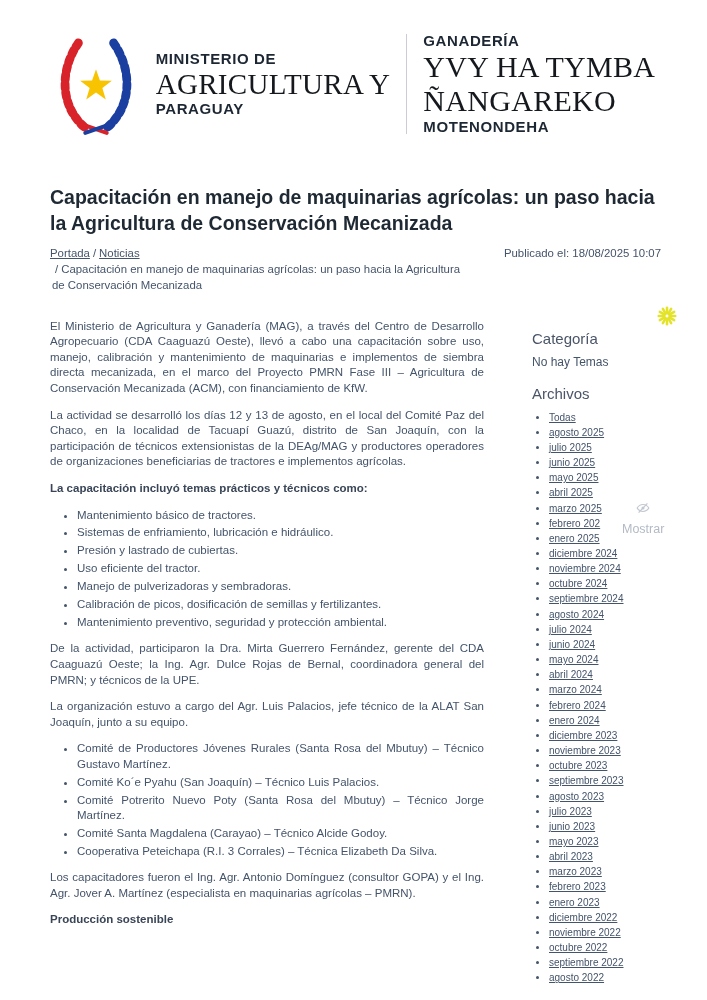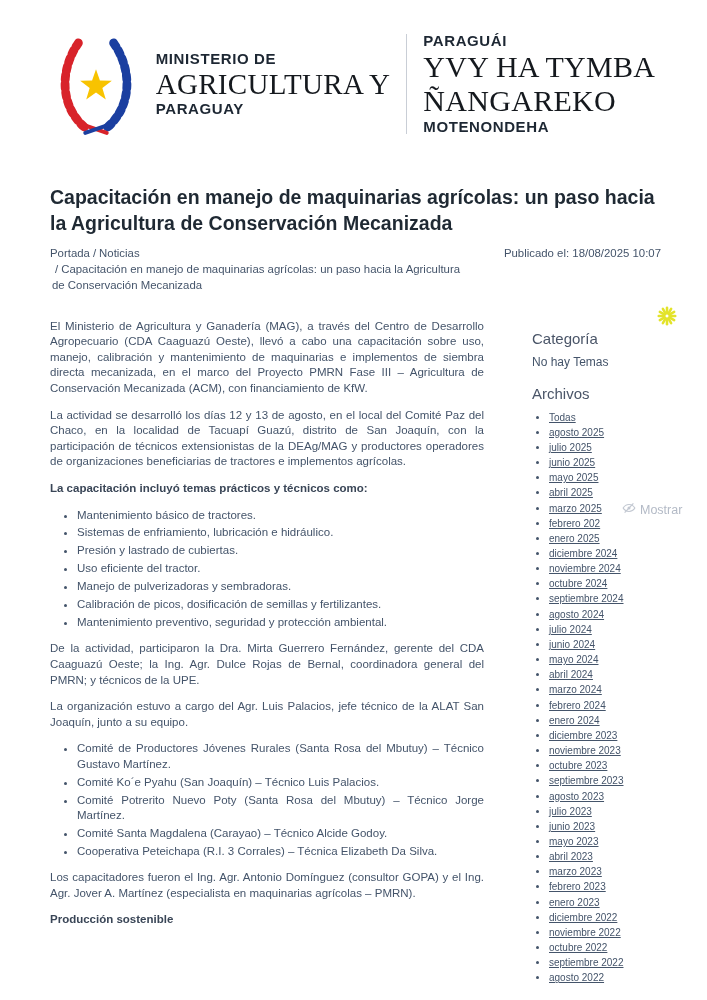--- a/index.html
+++ b/index.html
@@ -13,21 +13,21 @@
   .brand{display:flex;flex-direction:column;}
   .brand .small{font-size:15px;font-weight:bold;color:#1d2733;letter-spacing:.6px;line-height:1.2;}
   .brand .serif{font-family:"Liberation Serif",serif;font-size:29px;font-weight:normal;color:#15191e;line-height:1.12;letter-spacing:.3px;}
   .brand-right .serif{font-size:30px;}
   .vdivider{width:1px;height:100px;background:#c9ced6;}
   
   main{padding:0 46px 0 50px;}
   .title{font-size:19.5px;line-height:26px;font-weight:bold;color:#1f2933;margin:46px 0 0;max-width:612px;}
   .meta{display:flex;justify-content:space-between;align-items:flex-start;margin-top:9px;}
   .breadcrumb{font-size:11.4px;line-height:16.2px;max-width:414px;}
-  .breadcrumb a{color:#44546A;cursor:pointer;}
+  .breadcrumb a{color:#44546A;text-decoration:underline;cursor:pointer;}
   .breadcrumb .sep{padding:0 3px;}
   .breadcrumb .row2{padding-left:2px;}
   .published{font-size:11.4px;color:#44546A;white-space:nowrap;padding-top:2px;}
   
   .columns{display:flex;margin-top:25px;}
   .article-col{width:434px;flex:none;}
   .article-col p{margin:0 0 11px;font-size:11.5px;line-height:15.6px;text-align:justify;}
   .bold-heading{font-weight:bold;color:#3a4657;text-align:right;}
   ul.topics{margin:1px 0 11px;padding-left:27px;list-style:disc;}
   ul.topics li{font-size:11.5px;line-height:15.4px;margin-bottom:2.5px;text-align:justify;}
@@ -35,21 +35,21 @@
   .sidebar-col{margin-left:48px;flex:1;padding-top:11px;position:relative;}
   .sidebar-heading{font-size:15px;font-weight:normal;color:#4a5568;margin:0 0 8px;}
   .sidebar-empty{font-size:12px;margin:0 0 16px;color:#44546A;}
   ul.archives{margin:4px 0 0;padding-left:17px;list-style:disc;}
   ul.archives li{font-size:10px;line-height:15.15px;}
   ul.archives a{color:#44546A;text-decoration:underline;cursor:pointer;white-space:nowrap;}
   
   .asterisk{position:absolute;left:656px;top:305px;width:22px;height:22px;cursor:pointer;}
   .translate-tip{
     position:absolute;left:620px;top:501px;display:flex;align-items:center;gap:4px;
-    color:#b3bac6;font-size:12.5px;background:rgba(255,255,255,.85);padding:0 2px;cursor:pointer;
+    color:#b3bac6;font-size:12.5px;background:rgba(255,255,255,.85);padding:0 2px;cursor:pointer;flex-direction:column;
   }
   .translate-tip svg{width:14px;height:14px;opacity:.8;}
 </style>
 </head>
 <body>
 
 <div class="page">
 
   <header>
     <div class="logo">
@@ -70,21 +70,21 @@
 
     <div class="brand brand-left">
       <div class="small">MINISTERIO DE</div>
       <div class="serif">AGRICULTURA Y</div>
       <div class="small">PARAGUAY</div>
     </div>
 
     <div class="vdivider"></div>
 
     <div class="brand brand-right">
-      <div class="small">PARAGUÁI</div>
+      <div class="small">GANADERÍA</div>
       <div class="serif">YVY HA TYMBA</div>
       <div class="serif">ÑANGAREKO</div>
       <div class="small">MOTENONDEHA</div>
     </div>
   </header>
 
   <main>
     <h1 class="title">Capacitación en manejo de maquinarias agrícolas: un paso hacia la Agricultura de Conservación Mecanizada</h1>
 
     <div class="meta">

